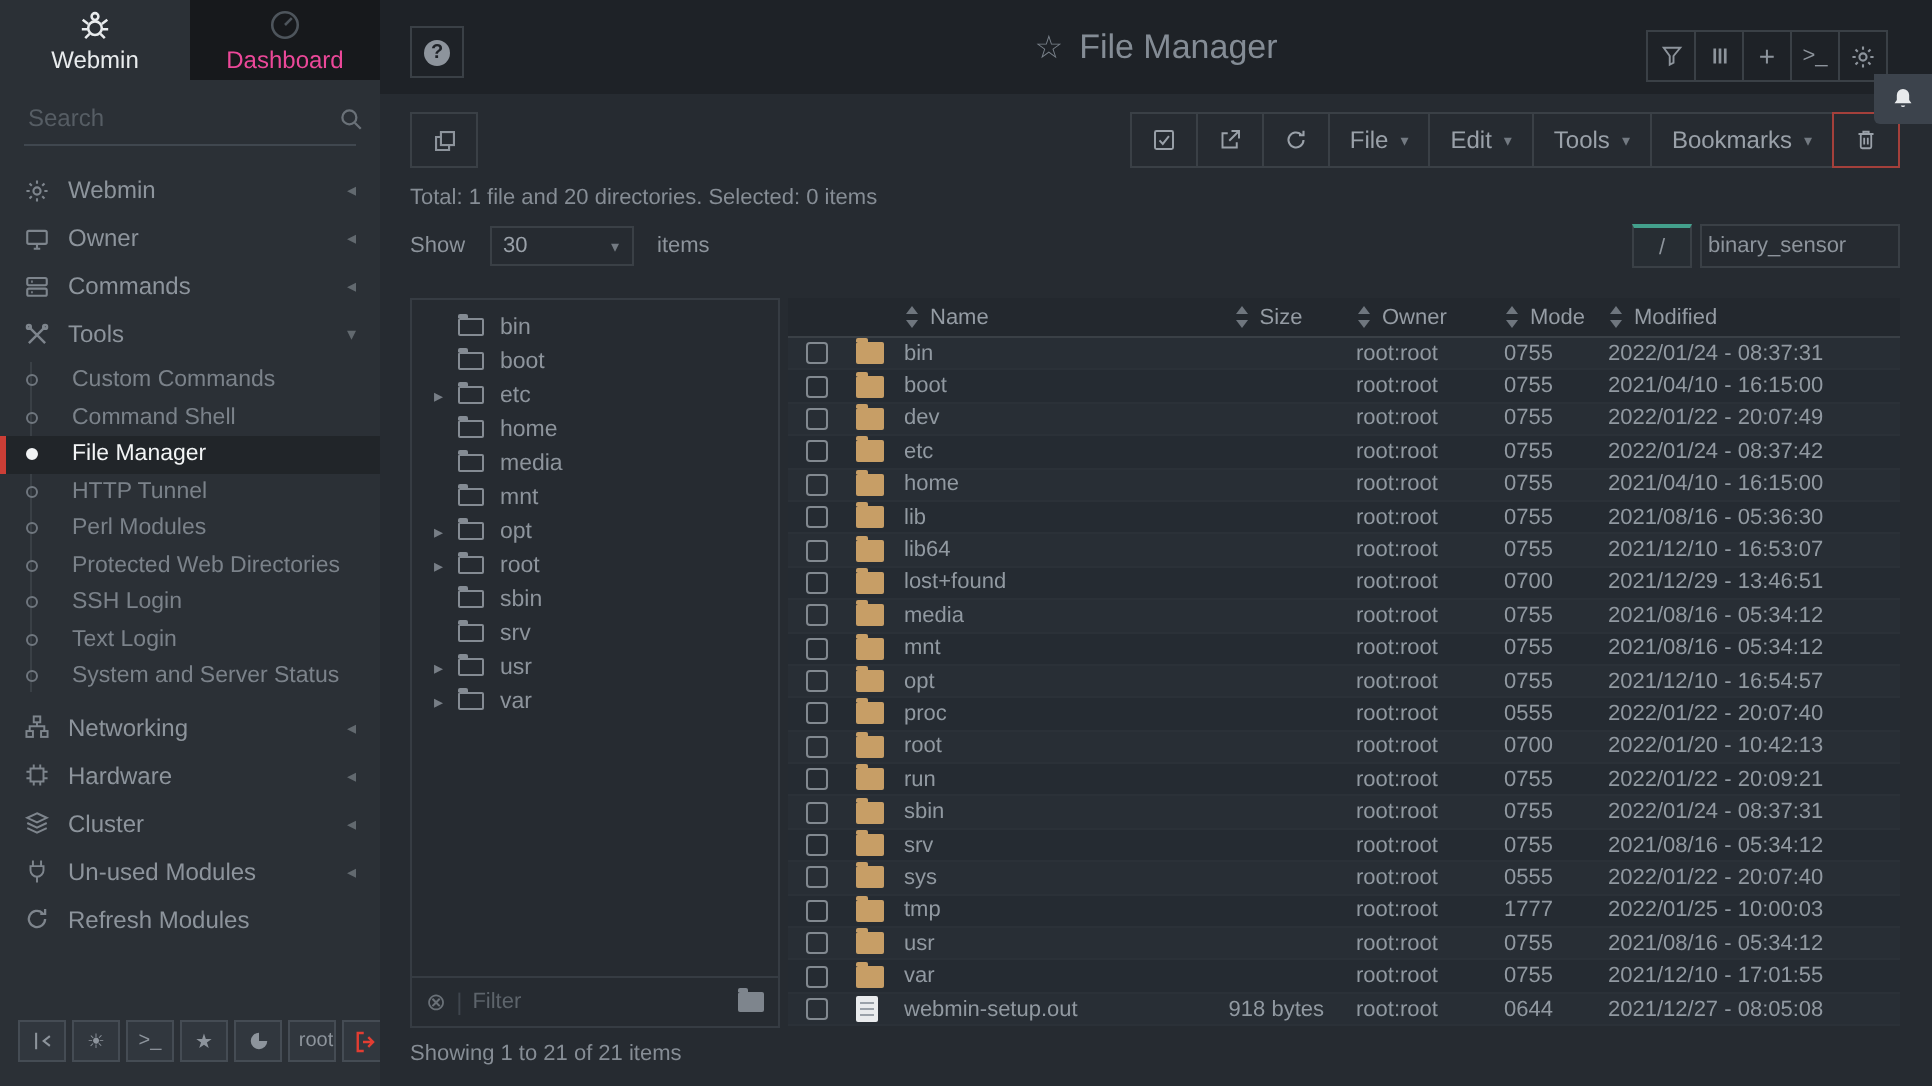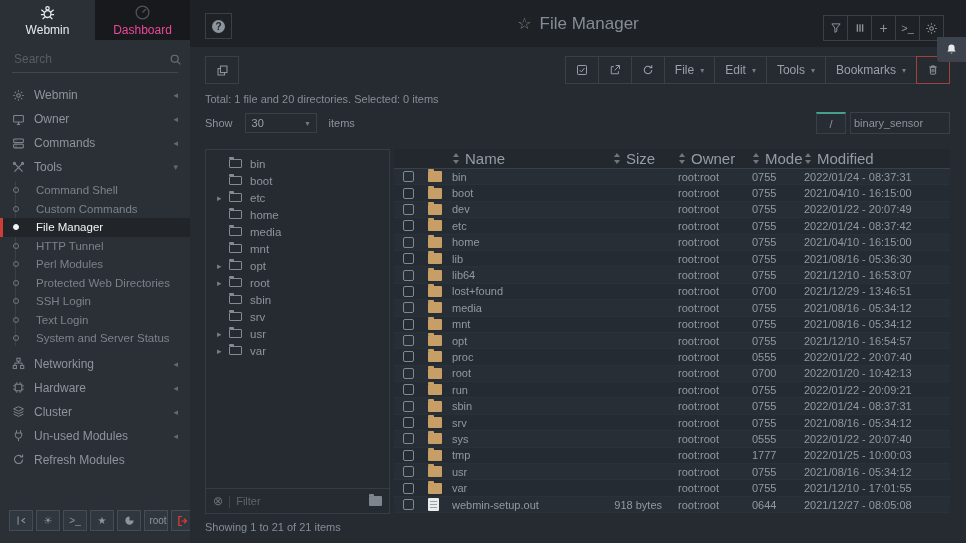--- a/index.html
+++ b/index.html
@@ -70,21 +70,21 @@
   .tfolder::before { content:''; position:absolute; left:-1px; top:-3px; width:5px; height:2px; background:#848b93; border-radius:1px 1px 0 0; }
   .tree-filter { height:25px; border-top:1px solid #363c43; display:flex; align-items:center; padding:0 7px; gap:5px; color:#6a7178; }
   .tree-filter .clear { font-size:12px; }
   .tree-filter .vline { color:#3f464e; }
   .tree-filter input { flex:1; background:transparent; border:0; outline:none; color:#9aa1a9; font-size:11px; font-family:"Liberation Sans",sans-serif; min-width:0; }
   .tree-filter input::placeholder { color:#5d646b; }
   .minifold { width:13px; height:10px; background:#7e858d; border-radius:1px; position:relative; }
   .minifold::before { content:''; position:absolute; left:0; top:-2px; width:5px; height:2px; background:#7e858d; border-radius:1px 1px 0 0; }
 
   .table-panel { flex:1; display:flex; flex-direction:column; overflow:hidden; }
-  .thead { height:20px; background:#23282e; border-bottom:1px solid #3a4046; display:flex; align-items:center; color:#959ca4; font-size:15px; flex:none; }
+  .thead { height:20px; background:#23282e; border-bottom:1px solid #3a4046; display:flex; align-items:center; color:#959ca4; font-size:11px; flex:none; }
   .sorter { width:8px; height:11px; position:relative; margin-right:5px; }
   .sorter::before { content:''; position:absolute; left:1px; top:0; border-left:3px solid transparent; border-right:3px solid transparent; border-bottom:4px solid #6f767e; }
   .sorter::after { content:''; position:absolute; left:1px; bottom:0; border-left:3px solid transparent; border-right:3px solid transparent; border-top:4px solid #6f767e; }
   .hcell { display:flex; align-items:center; cursor:pointer; }
   .c-cb { width:28px; display:flex; justify-content:center; flex:none; }
   .c-ic { width:30px; display:flex; justify-content:flex-start; padding-left:6px; flex:none; }
   .c-name { flex:1; min-width:0; }
   .c-size { width:88px; text-align:right; padding-right:16px; flex:none; }
   .c-owner { width:74px; flex:none; }
   .c-mode { width:52px; flex:none; }
@@ -171,24 +171,24 @@
             <circle cx="3" cy="3" r="1.2"></circle>
             <circle cx="13" cy="3" r="1.2"></circle>
           </svg>
         </span>
       <span>Tools</span>
       <span class="caret">▾</span>
     </div>
 
     <div class="subs">
       <div class="sub">
+          <span>Custom Commands</span>
+        </div>
+      <div class="sub">
           <span>Command Shell</span>
-        </div>
-      <div class="sub">
-          <span>Custom Commands</span>
         </div>
       <div class="sub active">
           <span>File Manager</span>
         </div>
       <div class="sub">
           <span>HTTP Tunnel</span>
         </div>
       <div class="sub">
           <span>Perl Modules</span>
         </div>

